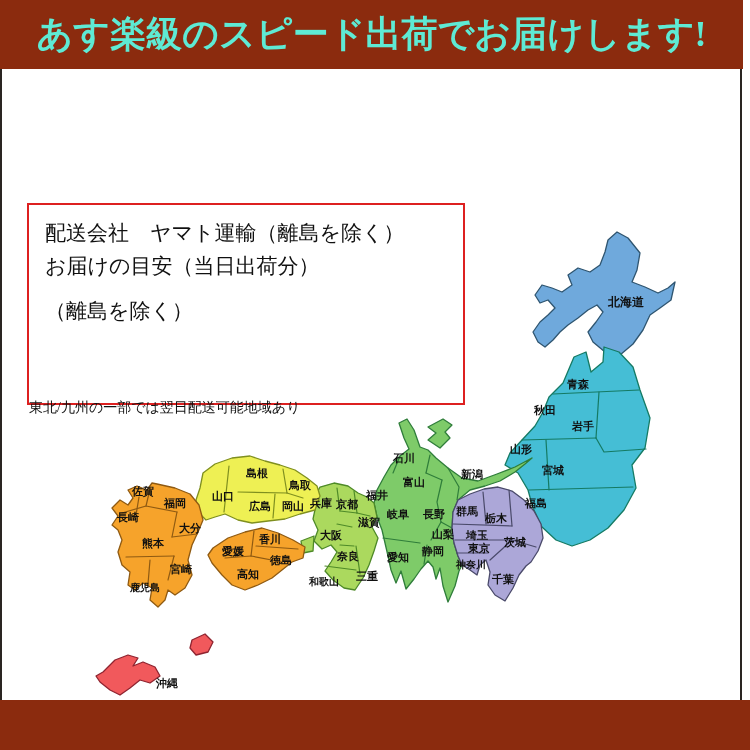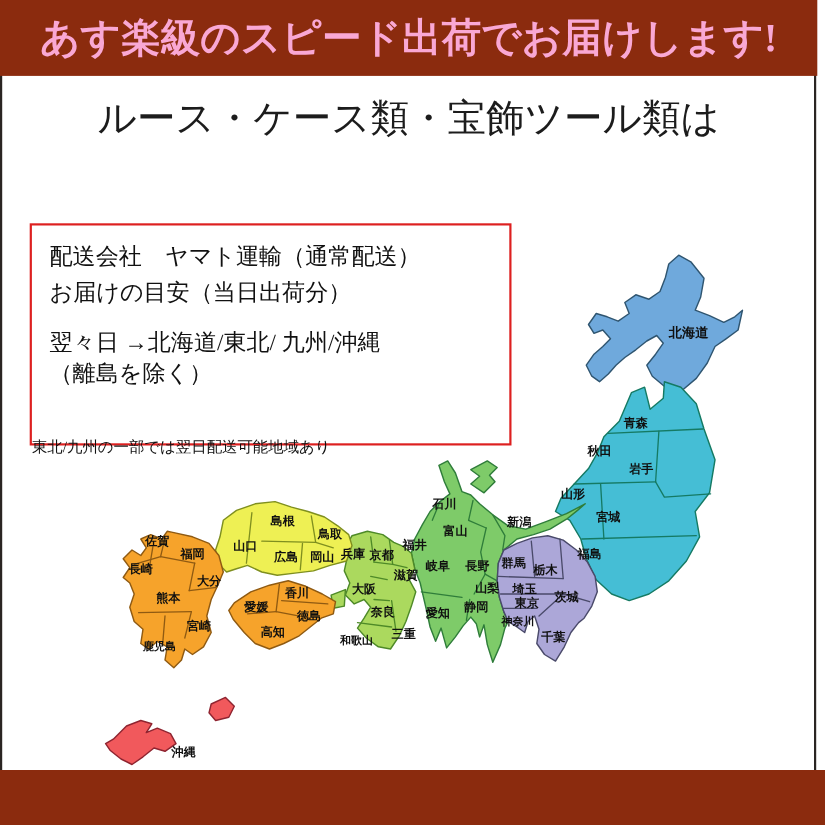--- a/index.html
+++ b/index.html
@@ -162,34 +162,32 @@
     <text x="143" y="495" class="plabel" font-size="11" fill="#101010">佐賀</text>
     <text x="175" y="507" class="plabel" font-size="11" fill="#101010">福岡</text>
     <text x="128" y="521" class="plabel" font-size="11" fill="#101010">長崎</text>
     <text x="190" y="532" class="plabel" font-size="11" fill="#101010">大分</text>
     <text x="153" y="547" class="plabel" font-size="11" fill="#101010">熊本</text>
     <text x="181" y="573" class="plabel" font-size="11" fill="#101010">宮崎</text>
     <text x="145" y="591" class="plabel" font-size="10" fill="#101010">鹿児島</text>
     <text x="167" y="687" class="plabel" font-size="11" fill="#101010">沖縄</text>
   </svg>
 
-<div class="banner" style="background: rgb(139, 43, 14); color: #f9a8d4;">
+<div class="banner" style="background: rgb(139, 43, 14); color: #5eead4;">
   <span>あす楽級のスピード出荷でお届けします!</span>
 </div>
 
 <div class="heading">
-  <div>ルース・ケース類・宝飾ツール類は</div>
 </div>
 
 <div class="shipbox" style="border-color: rgb(221, 32, 32);">
   <div class="grp1">
-    <div>配送会社　ヤマト運輸（通常配送）</div>
+    <div>配送会社　ヤマト運輸（離島を除く）</div>
     <div>お届けの目安（当日出荷分）</div>
   </div>
   <div class="grp2">
-    <div>翌々日 →北海道/東北/ 九州/沖縄</div>
     <div>（離島を除く）</div>
   </div>
 </div>
 
 <div class="note">東北/九州の一部では翌日配送可能地域あり</div>
 
 <div class="footer" style="background: rgb(139, 43, 14);"></div>
 
 </body></html>

